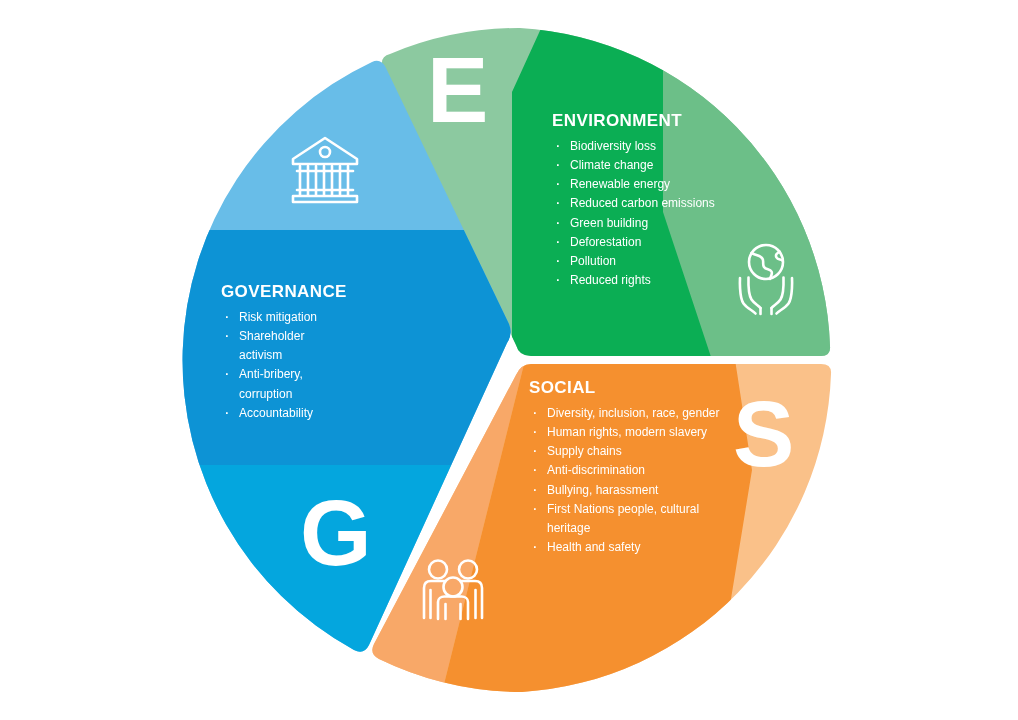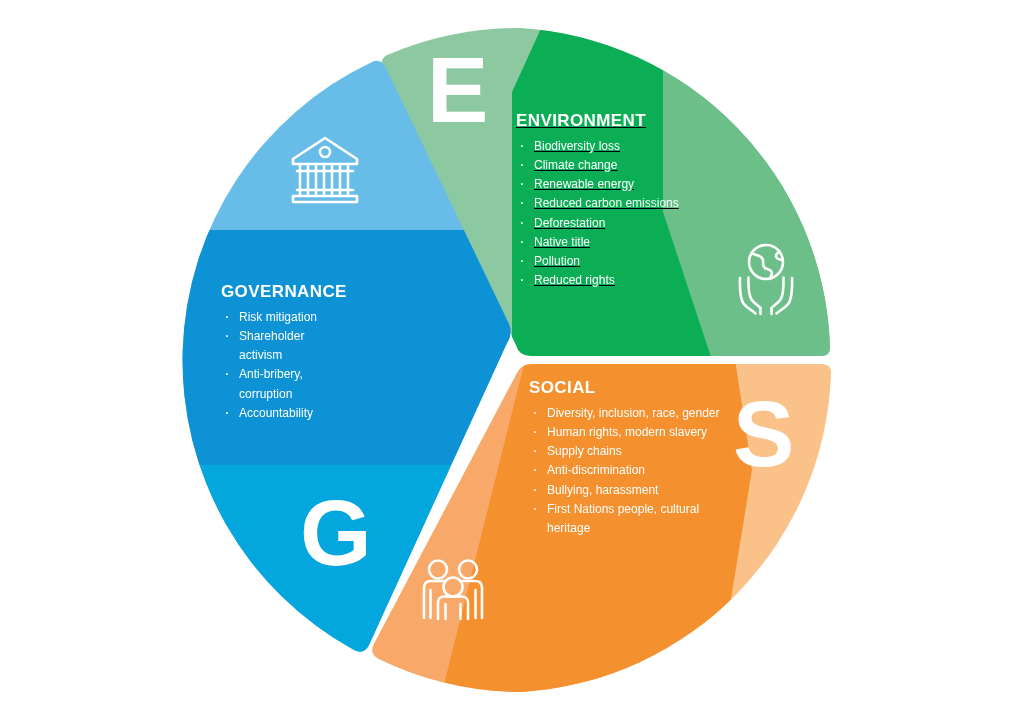--- a/index.html
+++ b/index.html
@@ -148,29 +148,29 @@
       <rect x="150" y="0" width="400" height="720" fill="#68BDE8"></rect>
       <rect x="150" y="230" width="400" height="235" fill="#0D93D5"></rect>
       <rect x="150" y="465" width="400" height="260" fill="#04A6DE"></rect>
     </g>
   </svg>
 
   <div class="txtlayer">
 
     <div class="bigletter" style="left:427px; top:44px; font-size:92px;">E</div>
 
-    <div class="panel" style="left:516px; top:112px; width:215px;text-decoration:underline;">
+    <div class="panel" style="left:552px; top:112px; width:215px;">
       <div class="panel-title">ENVIRONMENT</div>
       <ul class="items">
         <li>Biodiversity loss</li>
         <li>Climate change</li>
         <li>Renewable energy</li>
         <li>Reduced carbon emissions</li>
+        <li>Green building</li>
         <li>Deforestation</li>
-        <li>Native title</li>
         <li>Pollution</li>
         <li>Reduced rights</li>
       </ul>
     </div>
 
     <div class="icon-wrap" style="left:729px; top:240px;">
       <svg width="74" height="76" viewBox="0 0 74 76" fill="none" stroke="#ffffff" stroke-width="2.6" stroke-linecap="round" stroke-linejoin="round">
         <circle cx="37" cy="22" r="17"></circle>
         <path d="M22.6 13 C28 16 30 15 33 18 C35.5 20.5 33 24 35 27 C37 30 41 28.5 42.5 31.5 C44 34.5 41 37 41 39"></path>
         <path d="M50.5 11.5 C48 13.5 46 14.5 47.5 17.5 C49 20.5 52.5 18.5 53.7 21"></path>
@@ -187,20 +187,21 @@
 
     <div class="panel" style="left:529px; top:379px; width:210px;">
       <div class="panel-title">SOCIAL</div>
       <ul class="items">
         <li>Diversity, inclusion, race, gender</li>
         <li>Human rights, modern slavery</li>
         <li>Supply chains</li>
         <li>Anti-discrimination</li>
         <li>Bullying, harassment</li>
         <li>First Nations people, cultural heritage</li>
+        <li>Health and safety</li>
       </ul>
     </div>
 
     <div class="icon-wrap" style="left:416px; top:556px;">
       <svg width="74" height="74" viewBox="0 0 74 74" fill="none" stroke="#ffffff" stroke-width="2.6" stroke-linecap="round" stroke-linejoin="round">
         <circle cx="22" cy="13.5" r="9"></circle>
         <circle cx="52" cy="13.5" r="9"></circle>
         <circle cx="37" cy="31" r="9.5"></circle>
         <path d="M8 62 L8 32 C8 27 11 25 15 25 L29 25"></path>
         <path d="M66 62 L66 32 C66 27 63 25 59 25 L45 25"></path>

